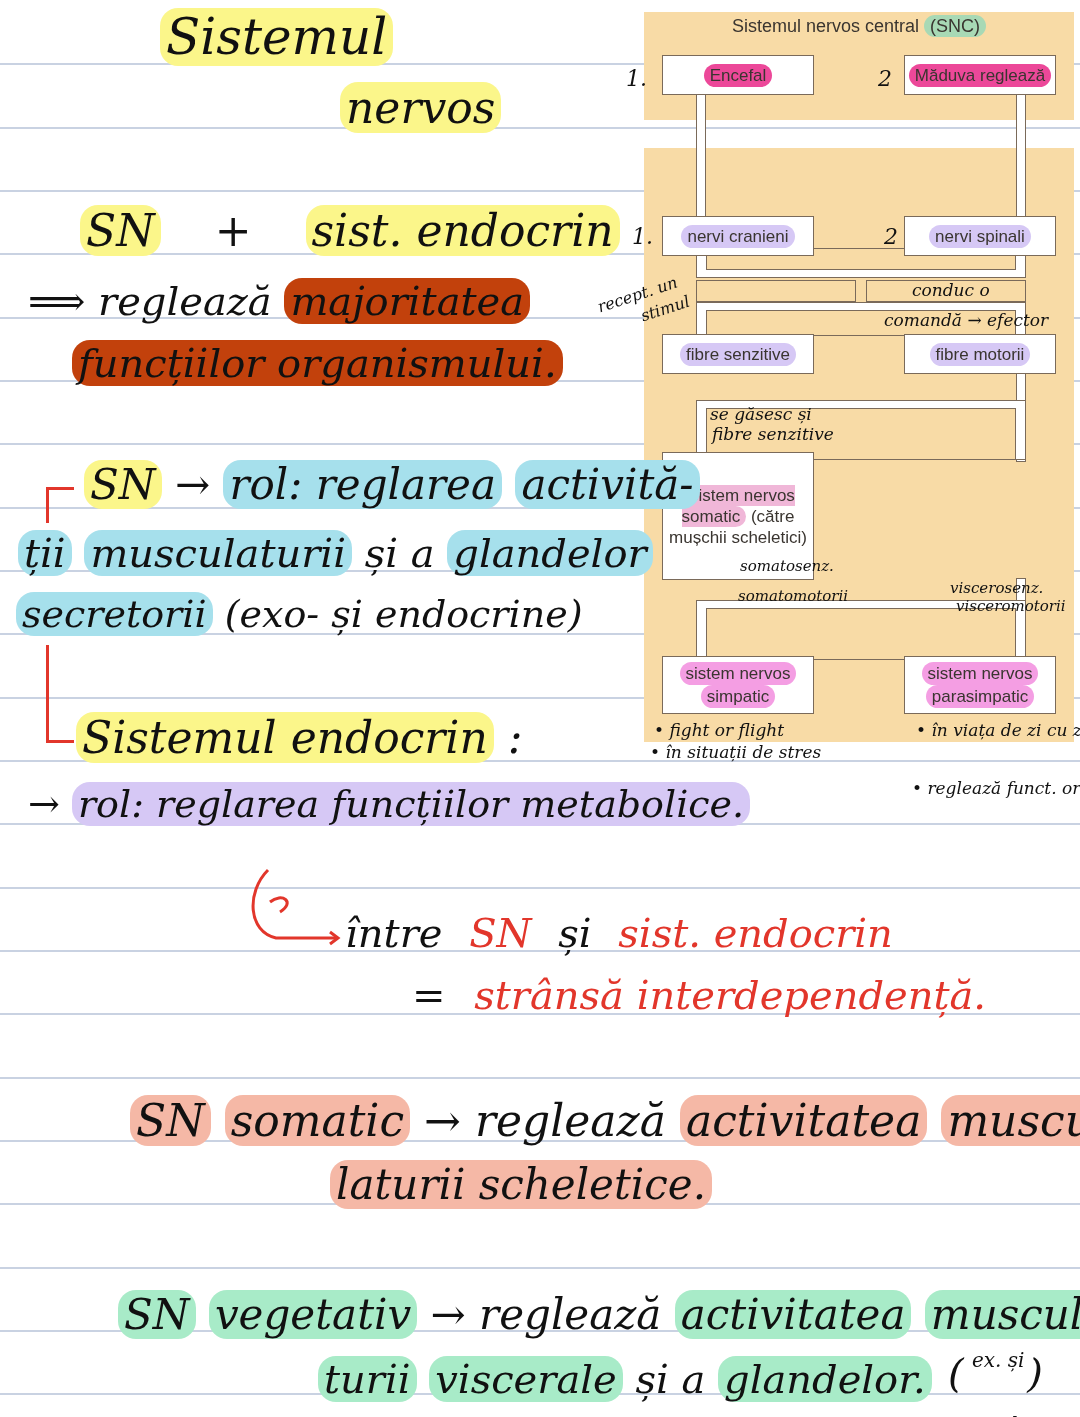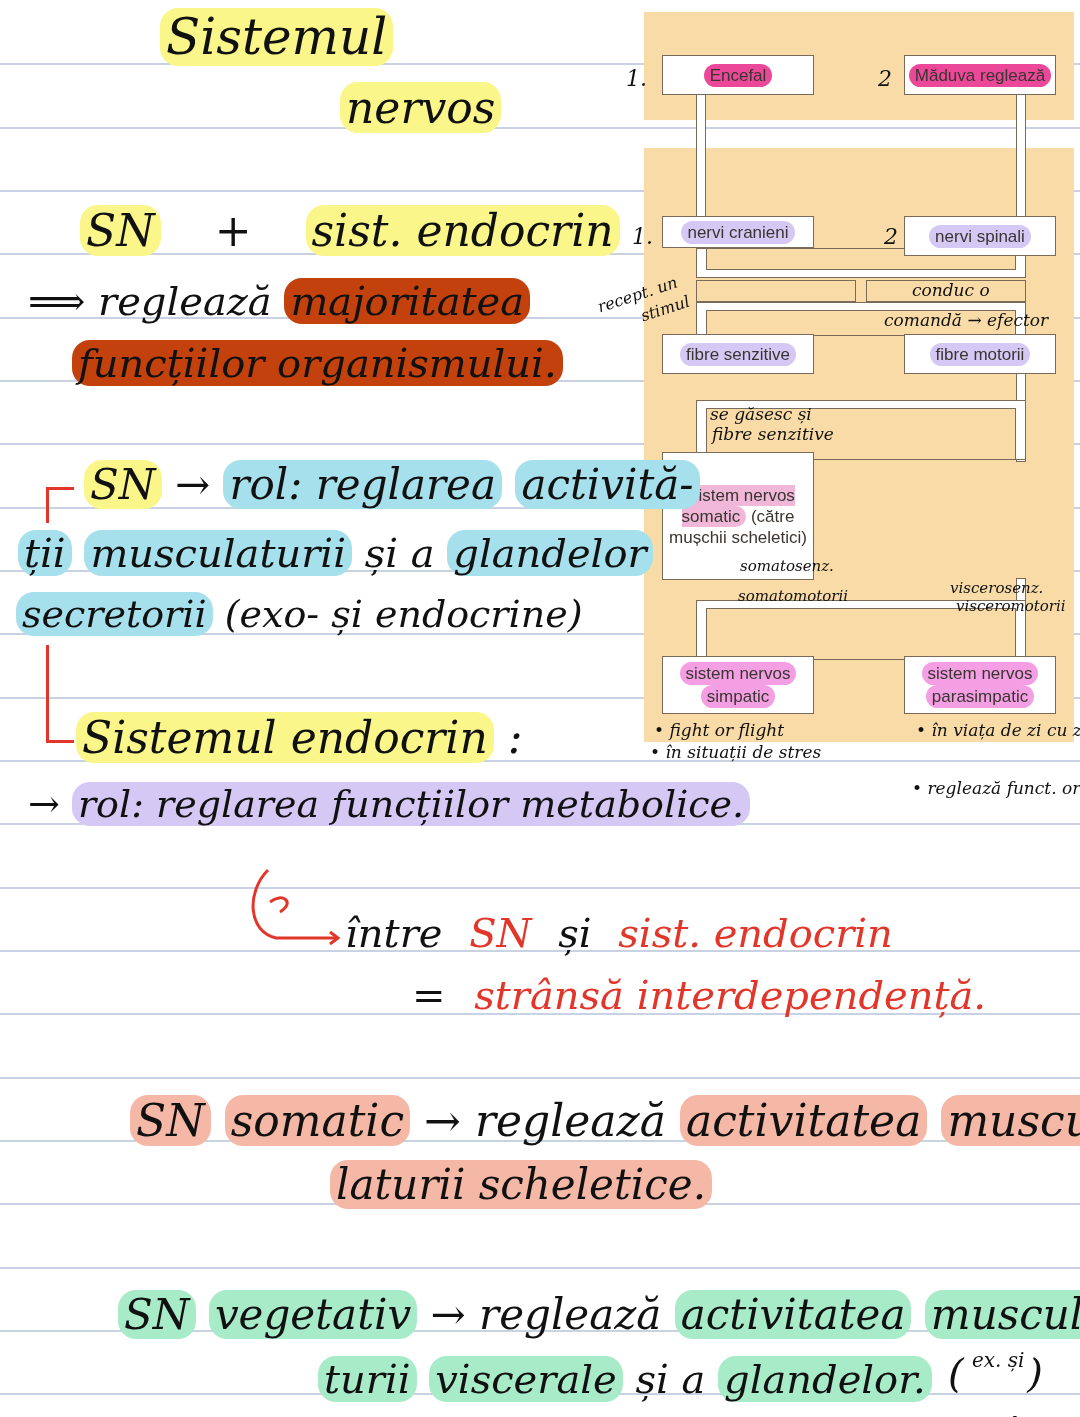--- a/index.html
+++ b/index.html
@@ -160,41 +160,45 @@
   <span>și a</span>
   <span class="hl hl-mint">glandelor.</span>
 </div>
 <div class="hw" style="left:948px; top:1350px; font-size:40px;">(&nbsp;&nbsp;&nbsp;&nbsp;&nbsp;)</div>
 <div class="hw small-hw" style="left:972px; top:1352px; font-size:20px;">ex. și</div>
 <div class="hw small-hw" style="left:980px; top:1376px; font-size:20px;margin-top:40px;">end.</div>
 
 <div class="diagram">
 
   <div class="panel" style="left:0; top:0; width:430px; height:108px;"></div>
+  <div class="ptitle" style="top:4px;">
+    <span>Sistemul nervos central</span>
+    <span class="tag" style="background:#a8d9b5;">(SNC)</span>
+  </div>
 
   <div class="panel" style="left:0; top:136px; width:430px; height:594px;"></div>
 
   <div class="conn" style="left:52px; top:80px; width:10px; height:130px;"></div>
   <div class="conn" style="left:372px; top:80px; width:10px; height:130px;"></div>
 
   <div class="box" style="left:18px; top:43px; width:152px; height:40px;">
     <span class="tag tag-blue">Encefal</span>
   </div>
   <div class="box" style="left:260px; top:43px; width:152px; height:40px;">
     <span class="tag tag-blue">Măduva reglează</span>
   </div>
 
   <div class="conn" style="left:52px; top:236px; width:330px; height:30px;"></div>
   <div class="conn-fill" style="left:62px; top:236px; width:310px; height:22px;"></div>
   <div class="conn-fill" style="left:52px; top:268px; width:160px; height:22px;"></div>
   <div class="conn-fill" style="left:222px; top:268px; width:160px; height:22px;"></div>
   <div class="conn" style="left:52px; top:290px; width:330px; height:34px;"></div>
   <div class="conn-fill" style="left:62px; top:298px; width:310px; height:26px;"></div>
 
-  <div class="box" style="left:18px; top:204px; width:152px; height:32px;">
+  <div class="box" style="left:18px; top:204px; width:152px; height:40px;">
     <span class="tag tag-lav">nervi cranieni</span>
   </div>
   <div class="box" style="left:260px; top:204px; width:152px; height:40px;">
     <span class="tag tag-lav">nervi spinali</span>
   </div>
 
   <div class="box" style="left:18px; top:322px; width:152px; height:40px;">
     <span class="tag tag-lav">fibre senzitive</span>
   </div>
   <div class="box" style="left:260px; top:322px; width:152px; height:40px;">

